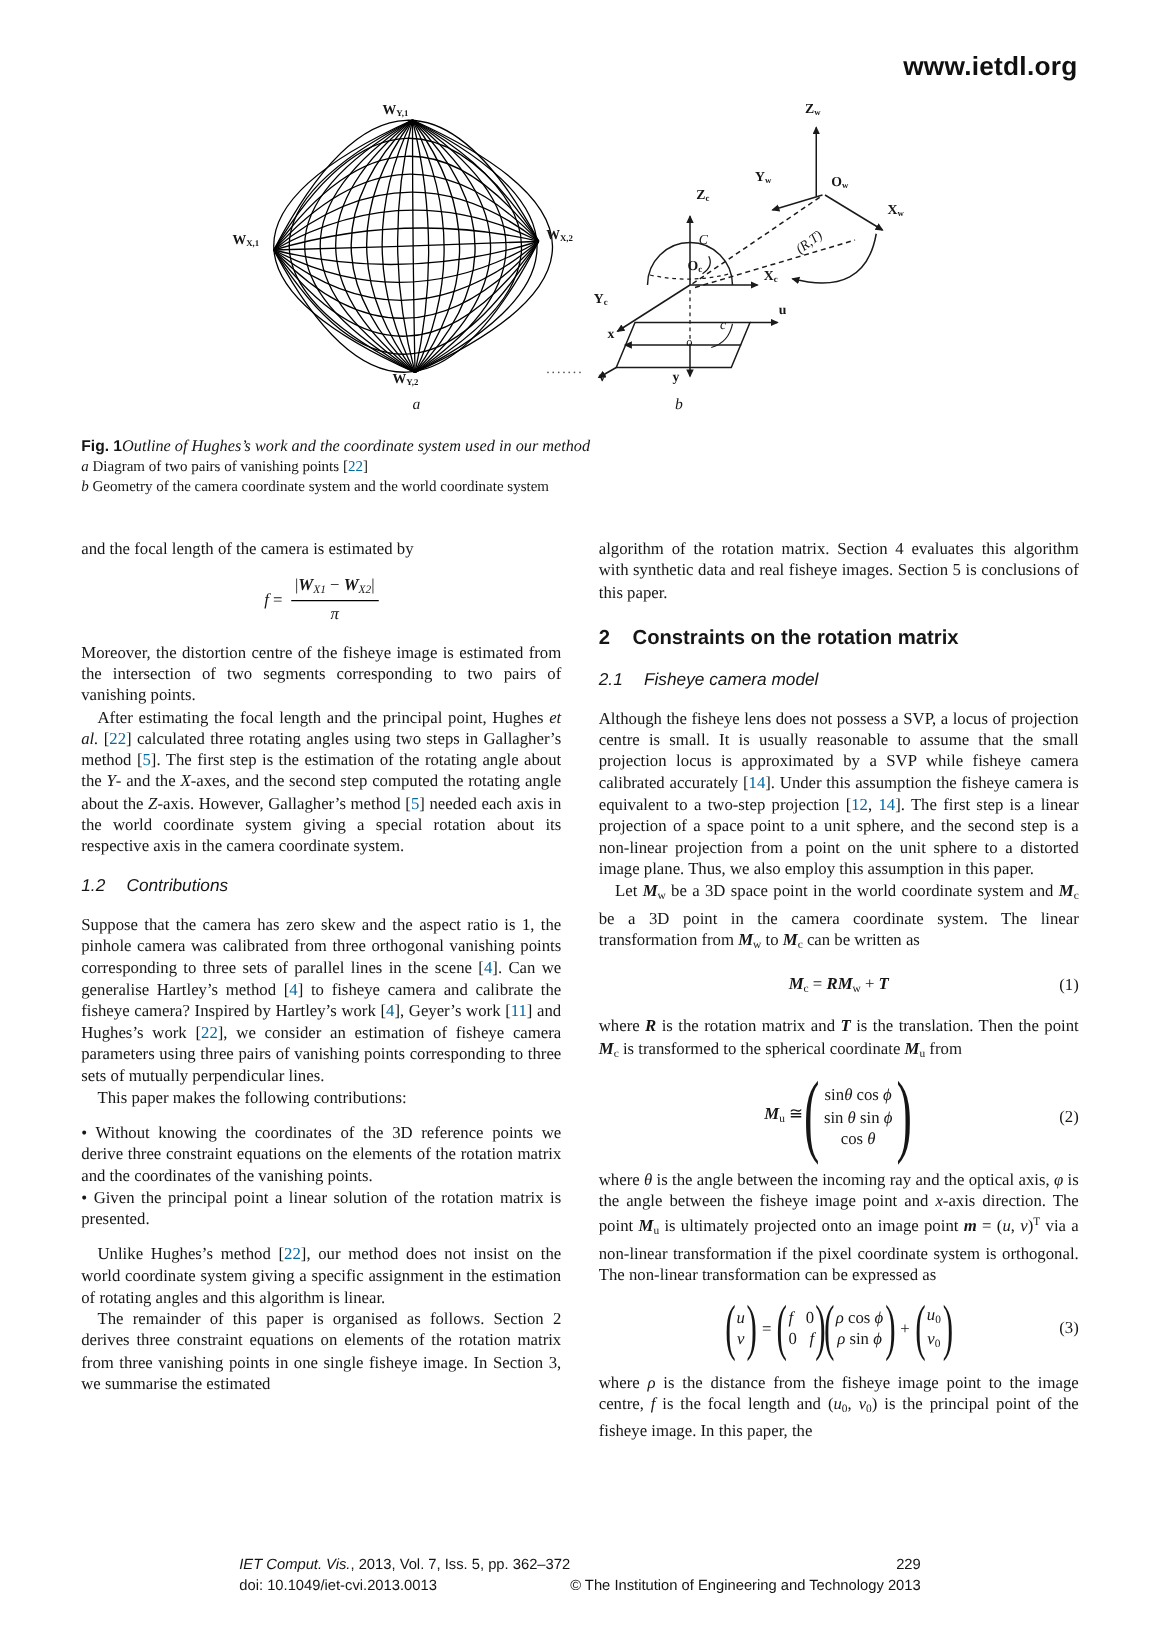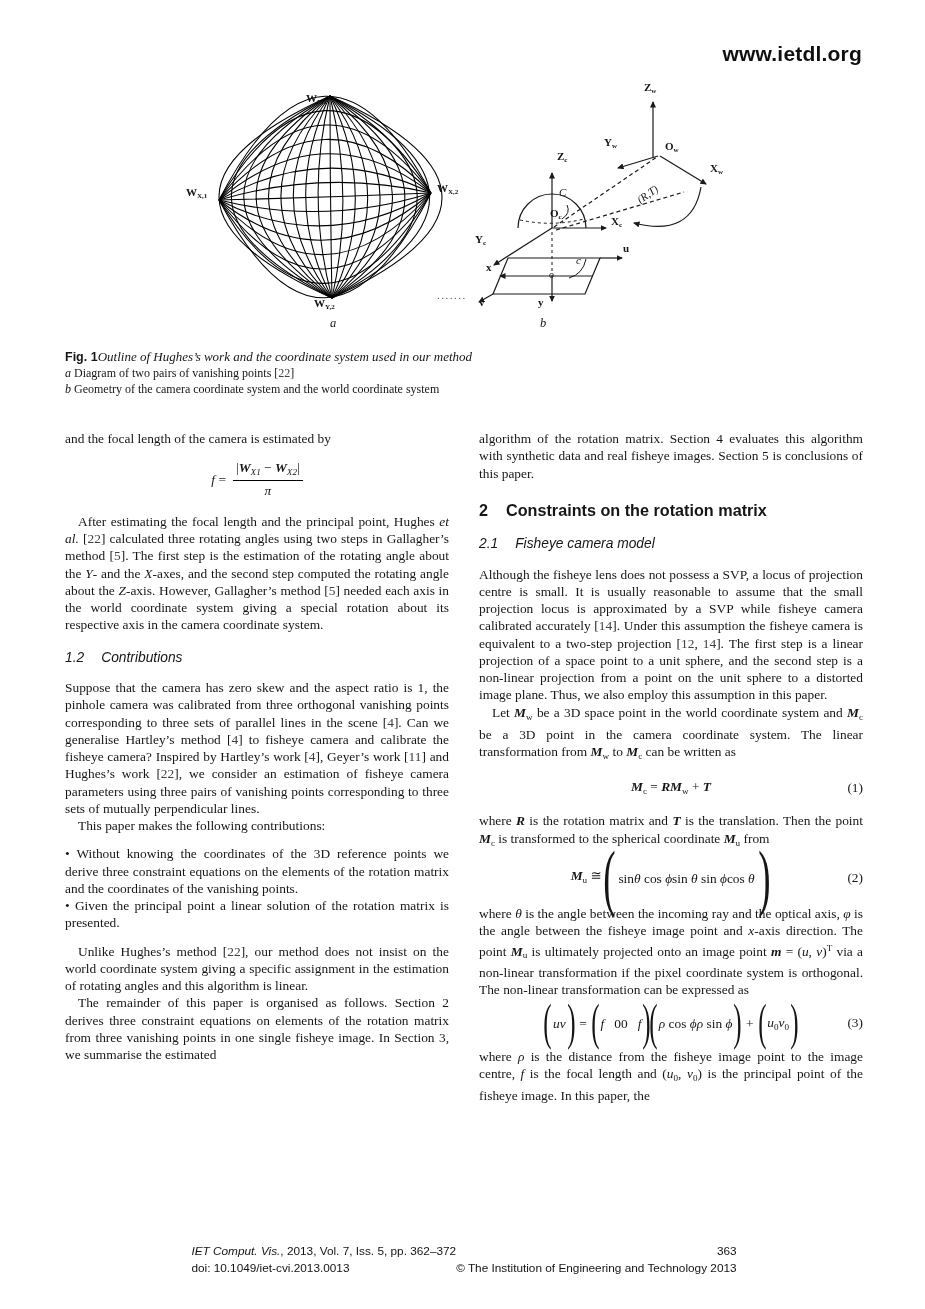--- a/index.html
+++ b/index.html
@@ -7,21 +7,21 @@
     width:925px;height:1309px;position:relative;background:#ffffff;
     font-family:"Liberation Serif","DejaVu Serif",serif;color:#161616;
     overflow:hidden;
   }
 
   
   .r-n{}
   .r-i{font-style:italic}
   .r-b{font-weight:bold}
   .r-bi{font-weight:bold;font-style:italic}
-  .r-c{color:#404040}
+  .r-c{color:#0369a1}
   .r-sub{font-size:68%;vertical-align:-0.28em}
   .r-isub{font-size:68%;vertical-align:-0.28em;font-style:italic}
   .r-bsub{font-size:64%;vertical-align:-0.25em;font-weight:bold}
   .r-sup{font-size:68%;vertical-align:0.5em}
 
   .hdr{position:absolute;top:42px;right:63px;font-family:"Liberation Sans","DejaVu Sans",sans-serif;
        font-weight:bold;font-size:21px;color:#101010;letter-spacing:0.2px}
 
   
   .figwrap{position:absolute;left:0;top:80px;width:925px;height:265px}
@@ -51,21 +51,21 @@
           margin:19px 0 13px;display:flex;gap:18px;text-align:left;line-height:1.2}
   .bullet{margin:0}
   .gap-md{margin-top:11px}
 
   
   .eq{position:relative;display:flex;justify-content:center;align-items:center;margin:13px 0;text-align:left;text-indent:0}
   .eqnum{position:absolute;right:0;top:50%;transform:translateY(-50%);font-size:13.4px}
   .frac{display:inline-flex;flex-direction:column;align-items:center;margin-left:7px;line-height:1.25}
   .fnum{padding:0 3px 2px;border-bottom:1.1px solid #000}
   .fden{padding-top:2px}
-  .vcol{display:inline-flex;flex-direction:row;align-items:center;line-height:1.28;padding:0 2px;white-space:pre}
+  .vcol{display:inline-flex;flex-direction:column;align-items:center;line-height:1.28;padding:0 2px;white-space:pre}
   .paren{display:inline-block;font-weight:400;transform:scaleX(.5);line-height:0;margin:0 -5px;position:relative;top:-1px}
   .p2{font-size:50px}
   .p3{font-size:74px}
   .op{margin:0 5px}
 
   
   .ftr{position:absolute;left:65px;top:1243px;width:798px;display:flex;justify-content:center;
        font-family:"Liberation Sans","DejaVu Sans",sans-serif;font-size:11.8px;line-height:16.5px;color:#141414}
   .ftr-r{text-align:right}
 </style>
@@ -138,21 +138,21 @@
 
     <path d="M38,172 L130,172 L115,208 L23,208 Z"></path>
     <path d="M123,190 L30,190" marker-end="url(#ah)"></path>
     <path d="M130,172 L152,172" marker-end="url(#ah)"></path>
     <path d="M23,208 L9,216" marker-end="url(#ah)"></path>
     <path d="M82,146 L82,187" stroke-dasharray="3,3" stroke-width="1"></path>
     <path d="M82,189 L82,215" marker-end="url(#ah)"></path>
     <path d="M116,173 Q113,188 99,192" stroke-width="1"></path>
   </svg>
 
-  <span class="flbl" style="left:306px;top:12px"><span class="r-b">W</span><span class="r-bsub">Y,1</span></span>
+  <span class="flbl" style="left:306px;top:2px"><span class="r-b">W</span><span class="r-bsub">Y,1</span></span>
   <span class="flbl" style="left:437px;top:102px"><span class="r-b">W</span><span class="r-bsub">X,2</span></span>
   <span class="flbl" style="left:314px;top:217px"><span class="r-b">W</span><span class="r-bsub">Y,2</span></span>
   <span class="flbl" style="left:186px;top:106px"><span class="r-b">W</span><span class="r-bsub">X,1</span></span>
   <span class="fig-letter" style="left:330px;top:236px">a</span>
   <span class="dots" style="left:437px;top:209px">.......</span>
 
   <span class="flbl" style="left:644px;top:1px"><span class="r-b">Z</span><span class="r-bsub">w</span></span>
   <span class="flbl" style="left:604px;top:56px"><span class="r-b">Y</span><span class="r-bsub">w</span></span>
   <span class="flbl" style="left:665px;top:60px"><span class="r-b">O</span><span class="r-bsub">w</span></span>
   <span class="flbl" style="left:710px;top:82px"><span class="r-b">X</span><span class="r-bsub">w</span></span>
@@ -184,20 +184,21 @@
     <p class="para"><span class="r-n">and the focal length of the camera is estimated by</span></p>
 
     <div class="eq">
       <span><span class="r-i">f</span><span class="r-n"> =</span></span>
       <span class="frac">
         <span class="fnum"><span class="r-n">|</span><span class="r-bi">W</span><span class="r-isub">X1</span><span class="r-n"> − </span><span class="r-bi">W</span><span class="r-isub">X2</span><span class="r-n">|</span></span>
         <span class="fden"><span class="r-i">π</span></span>
       </span>
     </div>
 
+    <p class="para"><span class="r-n">Moreover, the distortion centre of the fisheye image is estimated from the intersection of two segments corresponding to two pairs of vanishing points.</span></p>
     <p class="para ind"><span class="r-n">After estimating the focal length and the principal point, Hughes </span><span class="r-i">et al.</span><span class="r-n"> [</span><span class="r-c">22</span><span class="r-n">] calculated three rotating angles using two steps in Gallagher’s method [</span><span class="r-c">5</span><span class="r-n">]. The first step is the estimation of the rotating angle about the </span><span class="r-i">Y</span><span class="r-n">- and the </span><span class="r-i">X</span><span class="r-n">-axes, and the second step computed the rotating angle about the </span><span class="r-i">Z</span><span class="r-n">-axis. However, Gallagher’s method [</span><span class="r-c">5</span><span class="r-n">] needed each axis in the world coordinate system giving a special rotation about its respective axis in the camera coordinate system.</span></p>
 
     <div class="h-sub">
       <span>1.2</span>
       <span>Contributions</span>
     </div>
 
     <p class="para"><span class="r-n">Suppose that the camera has zero skew and the aspect ratio is 1, the pinhole camera was calibrated from three orthogonal vanishing points corresponding to three sets of parallel lines in the scene [</span><span class="r-c">4</span><span class="r-n">]. Can we generalise Hartley’s method [</span><span class="r-c">4</span><span class="r-n">] to fisheye camera and calibrate the fisheye camera? Inspired by Hartley’s work [</span><span class="r-c">4</span><span class="r-n">], Geyer’s work [</span><span class="r-c">11</span><span class="r-n">] and Hughes’s work [</span><span class="r-c">22</span><span class="r-n">], we consider an estimation of fisheye camera parameters using three pairs of vanishing points corresponding to three sets of mutually perpendicular lines.</span></p>
     <p class="para ind"><span class="r-n">This paper makes the following contributions:</span></p>
 
@@ -261,16 +262,16 @@
     <p class="para"><span class="r-n">where </span><span class="r-i">ρ</span><span class="r-n"> is the distance from the fisheye image point to the image centre, </span><span class="r-i">f</span><span class="r-n"> is the focal length and (</span><span class="r-i">u</span><span class="r-sub">0</span><span class="r-n">, </span><span class="r-i">v</span><span class="r-sub">0</span><span class="r-n">) is the principal point of the fisheye image. In this paper, the</span></p>
   </div>
 </div>
 
 <div class="ftr">
   <div>
     <div><span class="r-i">IET Comput. Vis.</span><span class="r-n">, 2013, Vol. 7, Iss. 5, pp. 362–372</span></div>
     <div>doi: 10.1049/iet-cvi.2013.0013</div>
   </div>
   <div class="ftr-r">
-    <div>363</div>
+    <div>229</div>
     <div>© The Institution of Engineering and Technology 2013</div>
   </div>
 </div>
 
 </body></html>

